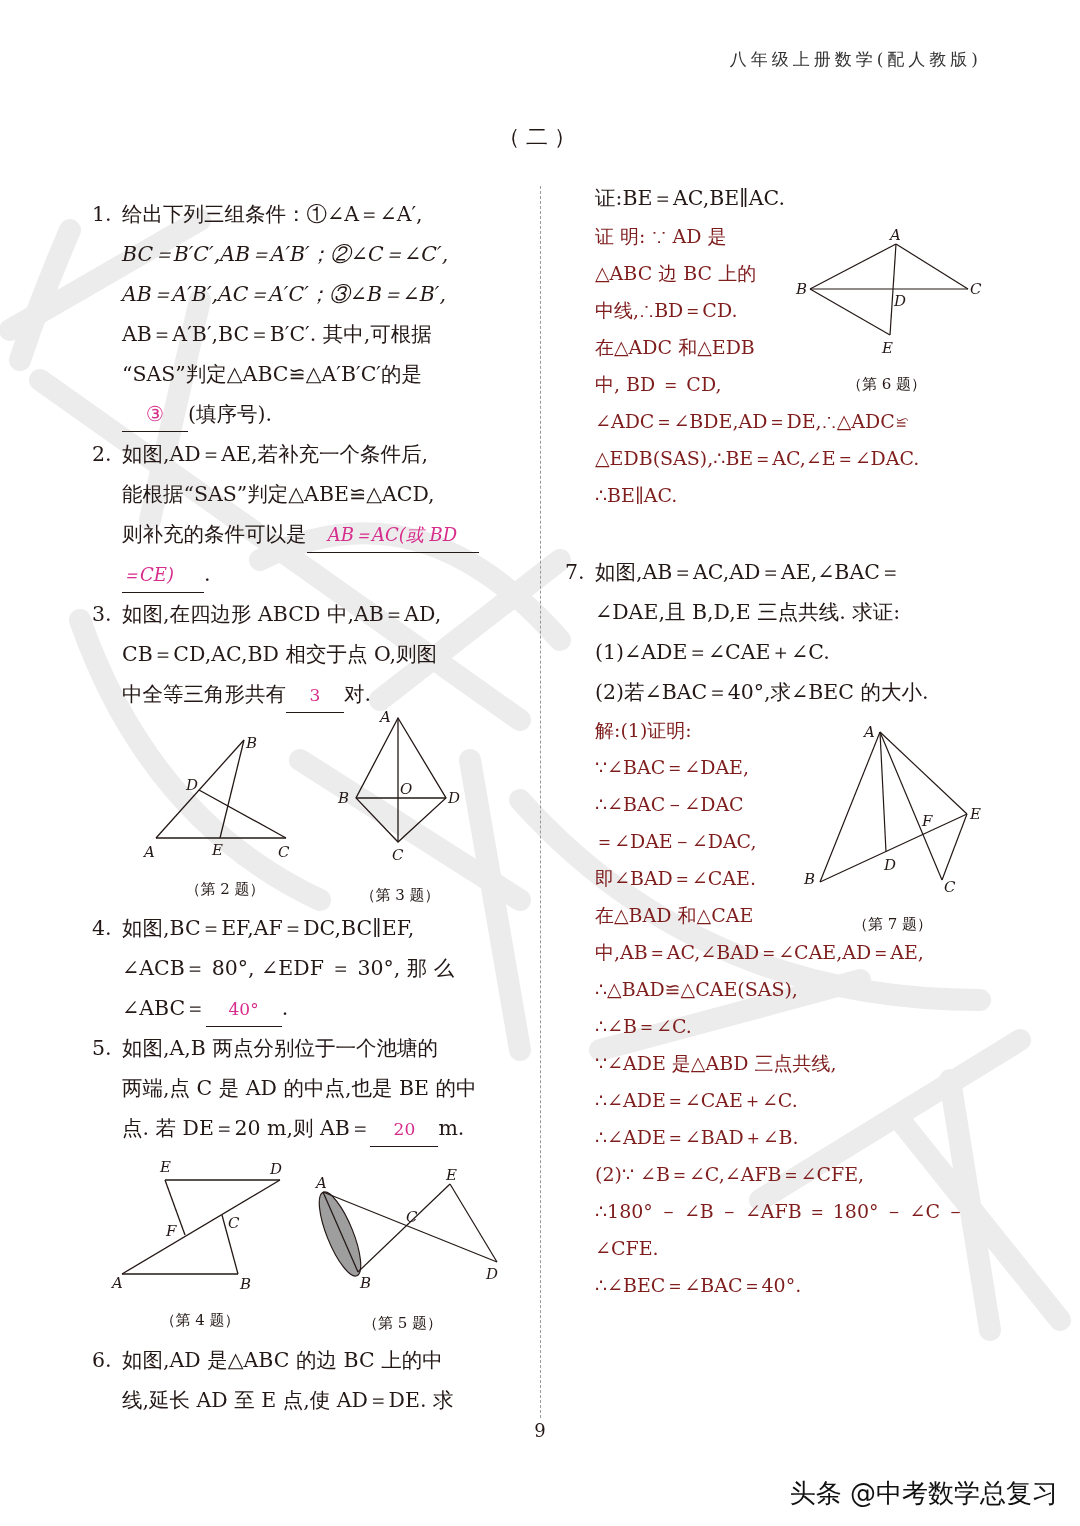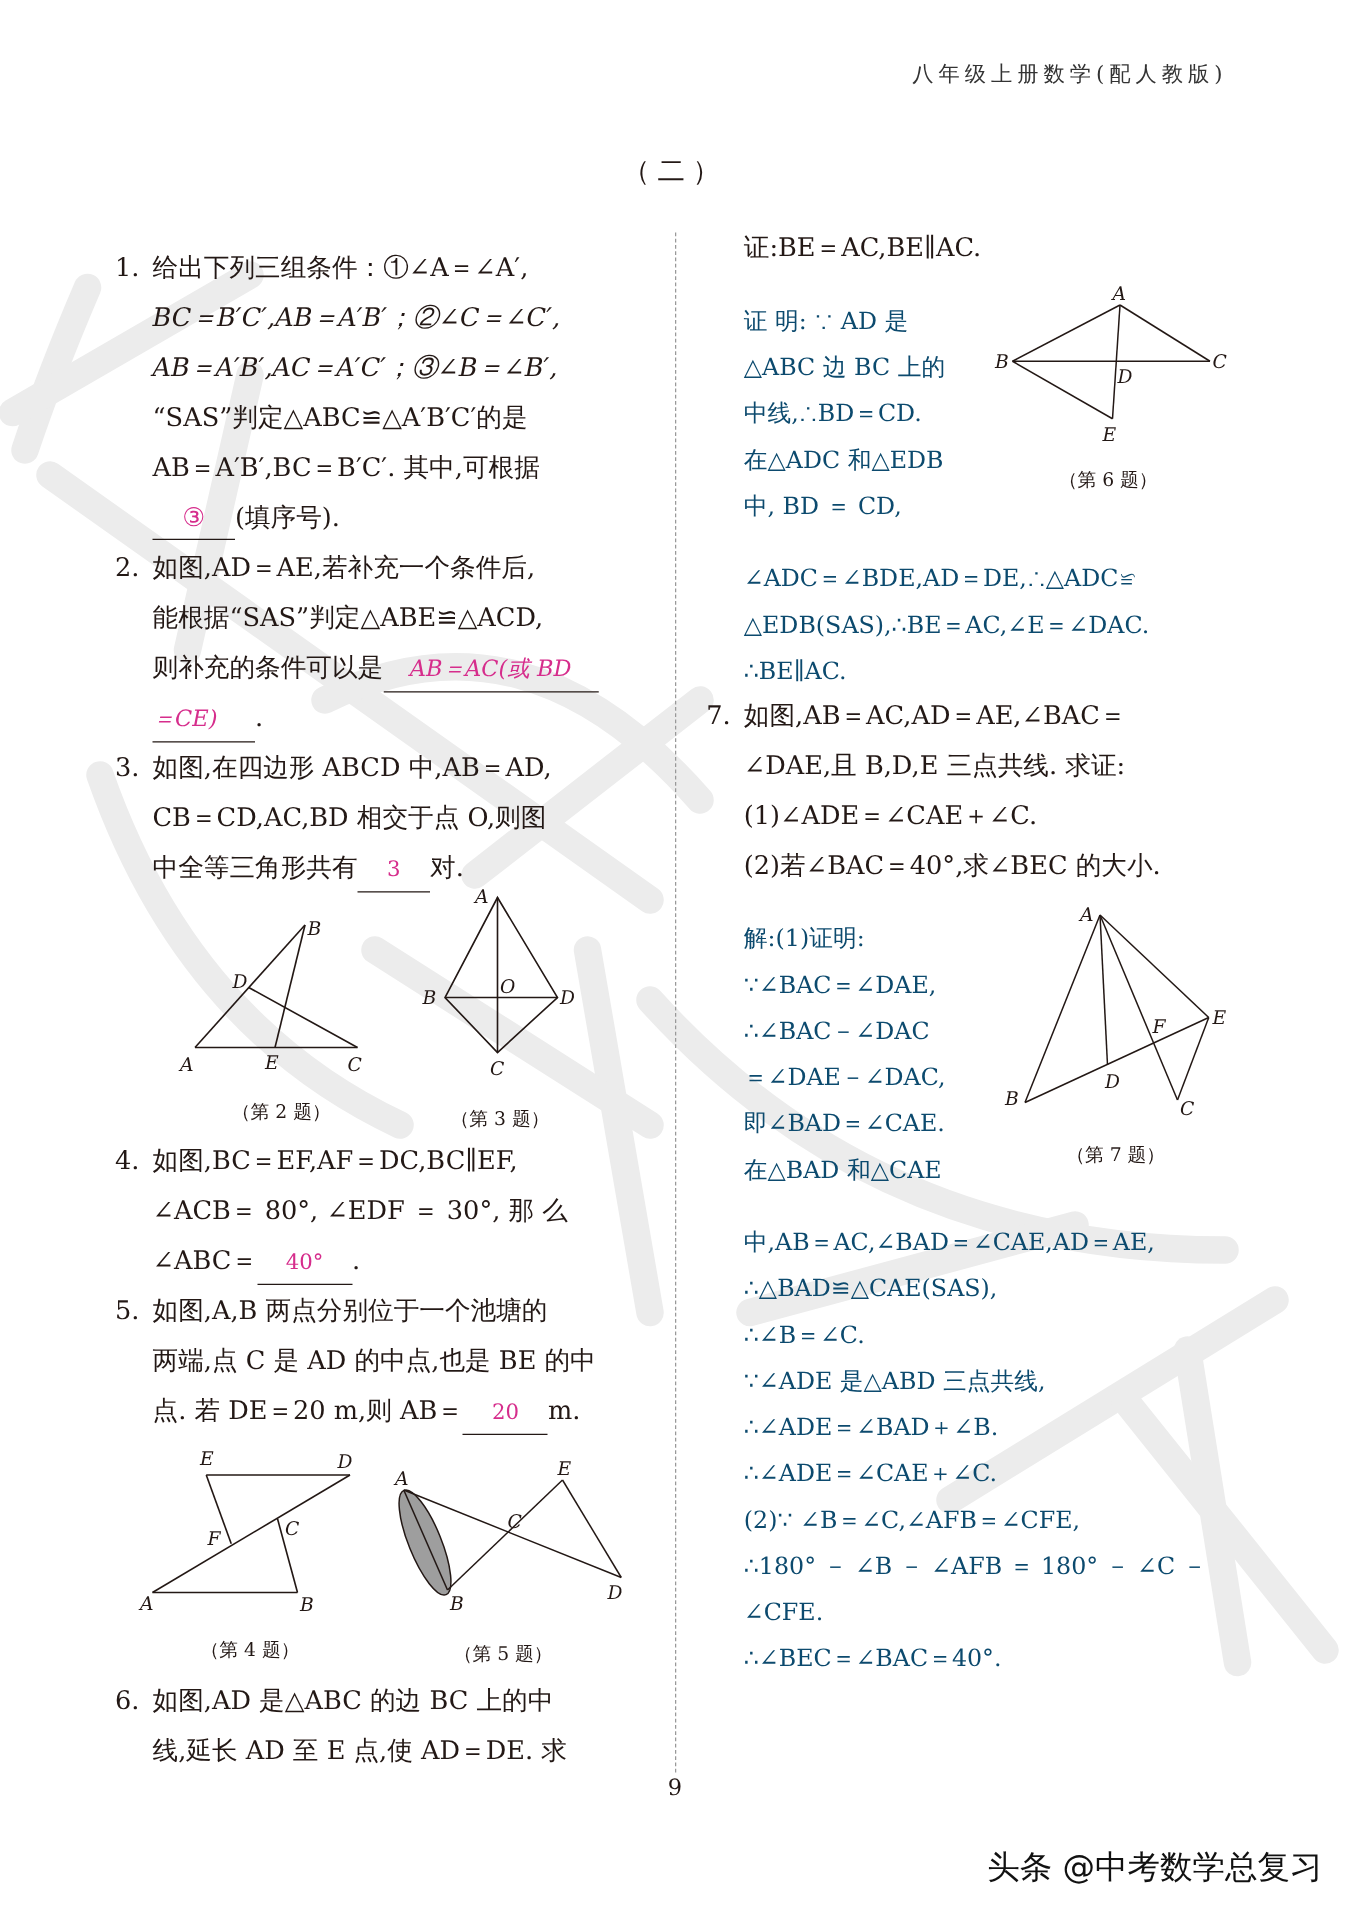--- a/index.html
+++ b/index.html
@@ -14,21 +14,21 @@
   .col { position:absolute; font-size:20.5px; line-height:40px; }
   .col-left { left:92px; top:194px; width:424px; }
   .col-right { left:565px; top:178px; width:425px; }
   .divider { position:absolute; left:540px; top:186px; height:1232px; border-left:1.5px dashed #999; }
   .q { position:relative; }
   .qnum { display:inline-block; width:30px; }
   .indent { padding-left:30px; }
   .m { font-style:italic; }
   .ans { color:#d62d8c; }
   .blank { display:inline-block; border-bottom:1.5px solid #231815; text-align:center; line-height:34px; vertical-align:baseline; }
-  .pink { color:#0c4a6e; font-size:19px; line-height:37px;margin-top:21px; }
+  .pink { color:#7f1d1d; font-size:19px; line-height:37px; }
   .cap { font-size:15px; color:#231815; text-align:center; }
   svg text { font-family:"DejaVu Serif", serif; font-style:italic; font-size:15px; fill:#231815; }
   .fig { position:absolute; }
   .page-num { position:absolute; left:0; width:1080px; top:1420px; text-align:center; font-size:18px; }
   .source { position:absolute; right:22px; top:1476px; font-family:"DejaVu Sans", sans-serif; font-size:26px; color:#111; text-shadow:1px 1px 0 #fff, -1px -1px 0 #fff; }
 </style>
 </head>
 <body>
 
 <svg class="watermark" viewBox="0 0 1080 1526">
@@ -54,22 +54,22 @@
 <div class="section-title">（二）</div>
 
 <div class="divider"></div>
 
 <div class="col col-left">
 
   <div class="q">
     <div><span class="qnum">1.</span><span>给出下列三组条件：①∠A＝∠A′,</span></div>
     <div class="indent m">BC＝B′C′,AB＝A′B′；②∠C＝∠C′,</div>
     <div class="indent m">AB＝A′B′,AC＝A′C′；③∠B＝∠B′,</div>
+    <div class="indent">AB＝A′B′,BC＝B′C′. 其中,可根据</div>
     <div class="indent">“SAS”判定△ABC≌△A′B′C′的是</div>
-    <div class="indent">AB＝A′B′,BC＝B′C′. 其中,可根据</div>
     <div class="indent"><span class="blank ans" style="width:66px">③</span><span>(填序号).</span></div>
   </div>
 
   <div class="q">
     <div><span class="qnum">2.</span><span>如图,AD＝AE,若补充一个条件后,</span></div>
     <div class="indent">能根据“SAS”判定△ABE≌△ACD,</div>
     <div class="indent"><span>则补充的条件可以是</span><span class="blank ans m" style="width:172px;font-size:18px">AB＝AC(或 BD</span></div>
     <div class="indent"><span class="blank ans m" style="width:82px;font-size:18px;text-align:left">＝CE)</span><span>.</span></div>
   </div>
 
@@ -217,22 +217,22 @@
     <div>∴∠BAC－∠DAC</div>
     <div>＝∠DAE－∠DAC,</div>
     <div>即∠BAD＝∠CAE.</div>
     <div>在△BAD 和△CAE</div>
   </div>
   <div class="indent pink" style="width:400px">
     <div>中,AB＝AC,∠BAD＝∠CAE,AD＝AE,</div>
     <div>∴△BAD≌△CAE(SAS),</div>
     <div>∴∠B＝∠C.</div>
     <div>∵∠ADE 是△ABD 三点共线,</div>
+    <div>∴∠ADE＝∠CAE＋∠C.</div>
     <div>∴∠ADE＝∠BAD＋∠B.</div>
-    <div>∴∠ADE＝∠CAE＋∠C.</div>
     <div>(2)∵ ∠B＝∠C,∠AFB＝∠CFE,</div>
     <div>∴180° － ∠B － ∠AFB ＝ 180° － ∠C －</div>
     <div>∠CFE.</div>
     <div>∴∠BEC＝∠BAC＝40°.</div>
   </div>
 </div>
 
 <div class="fig" style="left:800px;top:722px;width:200px;height:210px;">
   <svg width="200" height="175" viewBox="0 0 200 175">
     <g stroke="#231815" stroke-width="1.2" fill="none">

